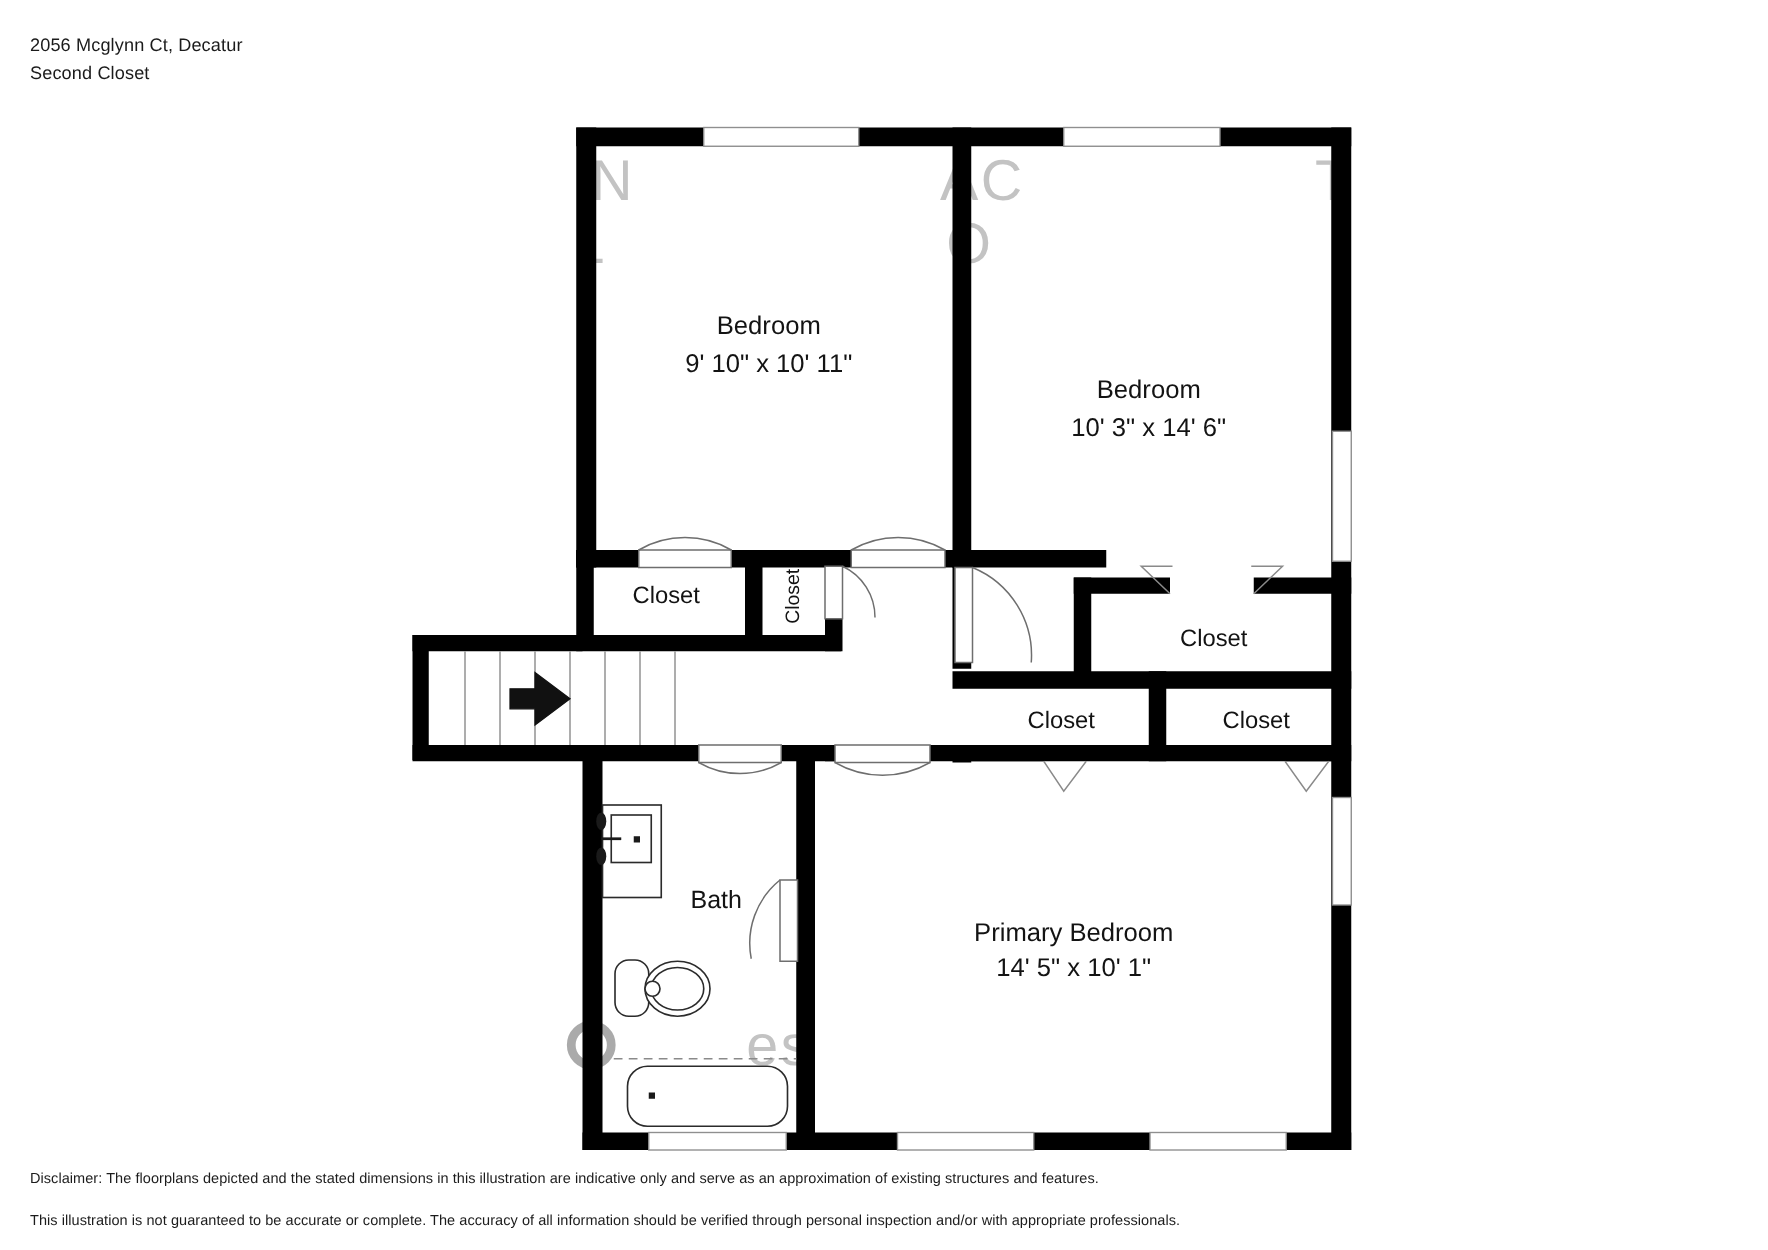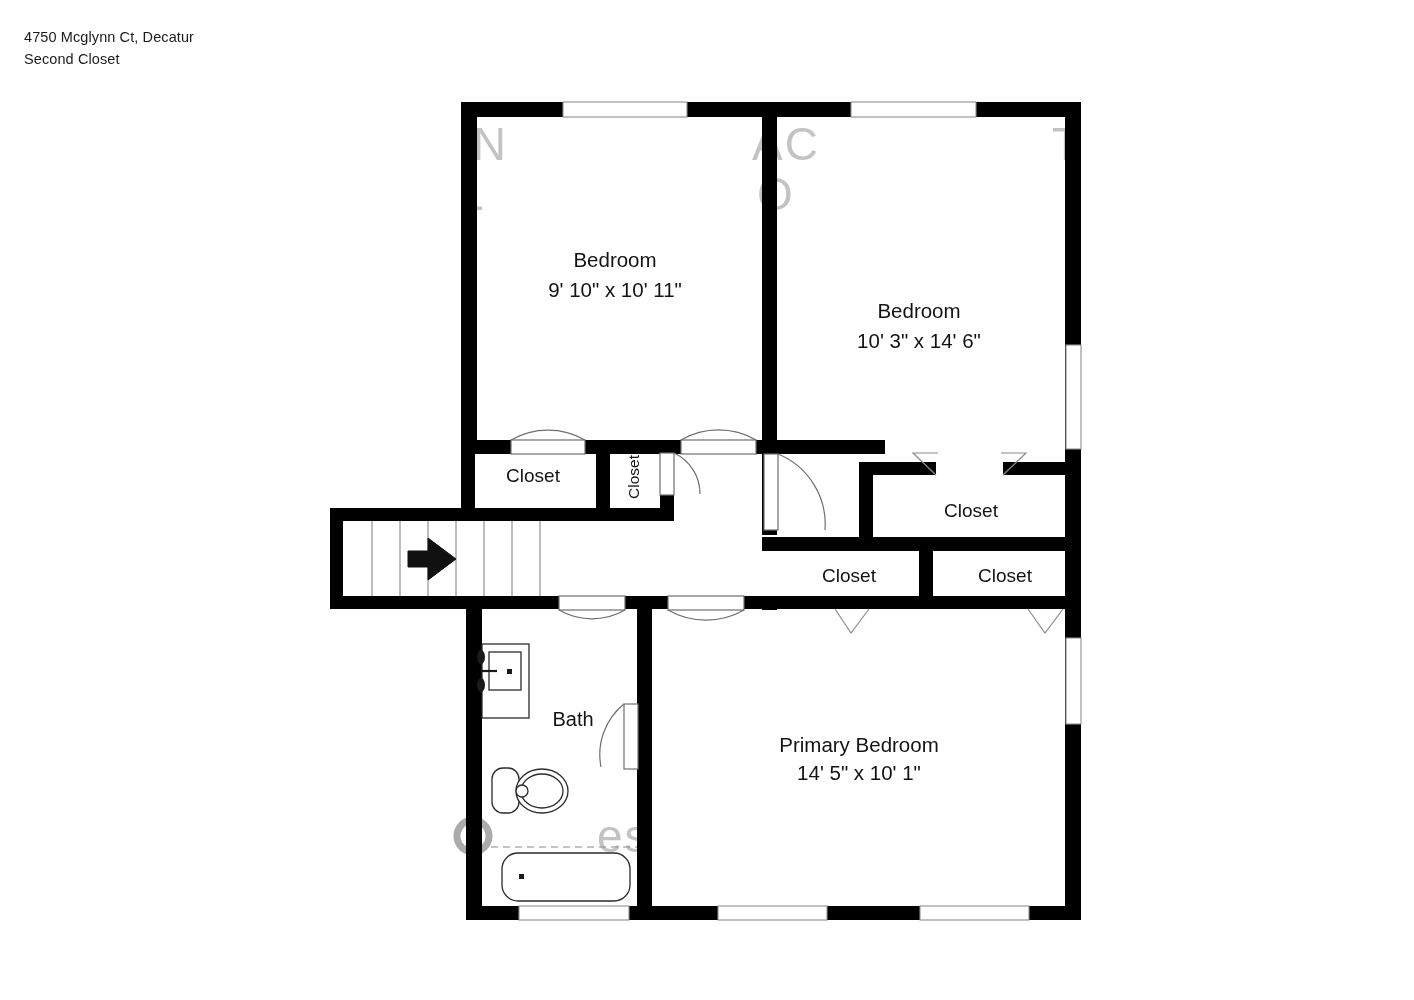--- a/index.html
+++ b/index.html
@@ -123,21 +123,21 @@
     white-space: nowrap;
   }
   .footer p:last-child { margin-bottom: 0; }
 </style>
 </head>
 <body>
 
 <div id="page">
 
   <div class="header">
-    <div>4750 Mcglynn Ct, Decatur</div>
+    <div>2056 Mcglynn Ct, Decatur</div>
     <div>Second Closet</div>
   </div>
 
   <div class="plan-wrap">
     <svg class="plan" viewBox="0 0 1414 1000" xmlns="http://www.w3.org/2000/svg">
 
       <g opacity="0.85">
         <text class="watermark" x="458" y="160">IN</text>
         <text class="watermark" x="458" y="210">L</text>
         <text class="watermark" x="752" y="160">AC</text>
@@ -283,15 +283,17 @@
         <text class="label label-closet-small" x="635" y="477" transform="rotate(-90 635 477)">Closet</text>
         <text class="label label-closet" x="971" y="512">Closet</text>
         <text class="label label-closet" x="849" y="577">Closet</text>
         <text class="label label-closet" x="1005" y="577">Closet</text>
       </g>
 
     </svg>
   </div>
 
   <div class="footer">
+    <p>Disclaimer: The floorplans depicted and the stated dimensions in this illustration are indicative only and serve as an approximation of existing structures and features.</p>
+    <p>This illustration is not guaranteed to be accurate or complete. The accuracy of all information should be verified through personal inspection and/or with appropriate professionals.</p>
   </div>
 
 </div>
 
 </body></html>

